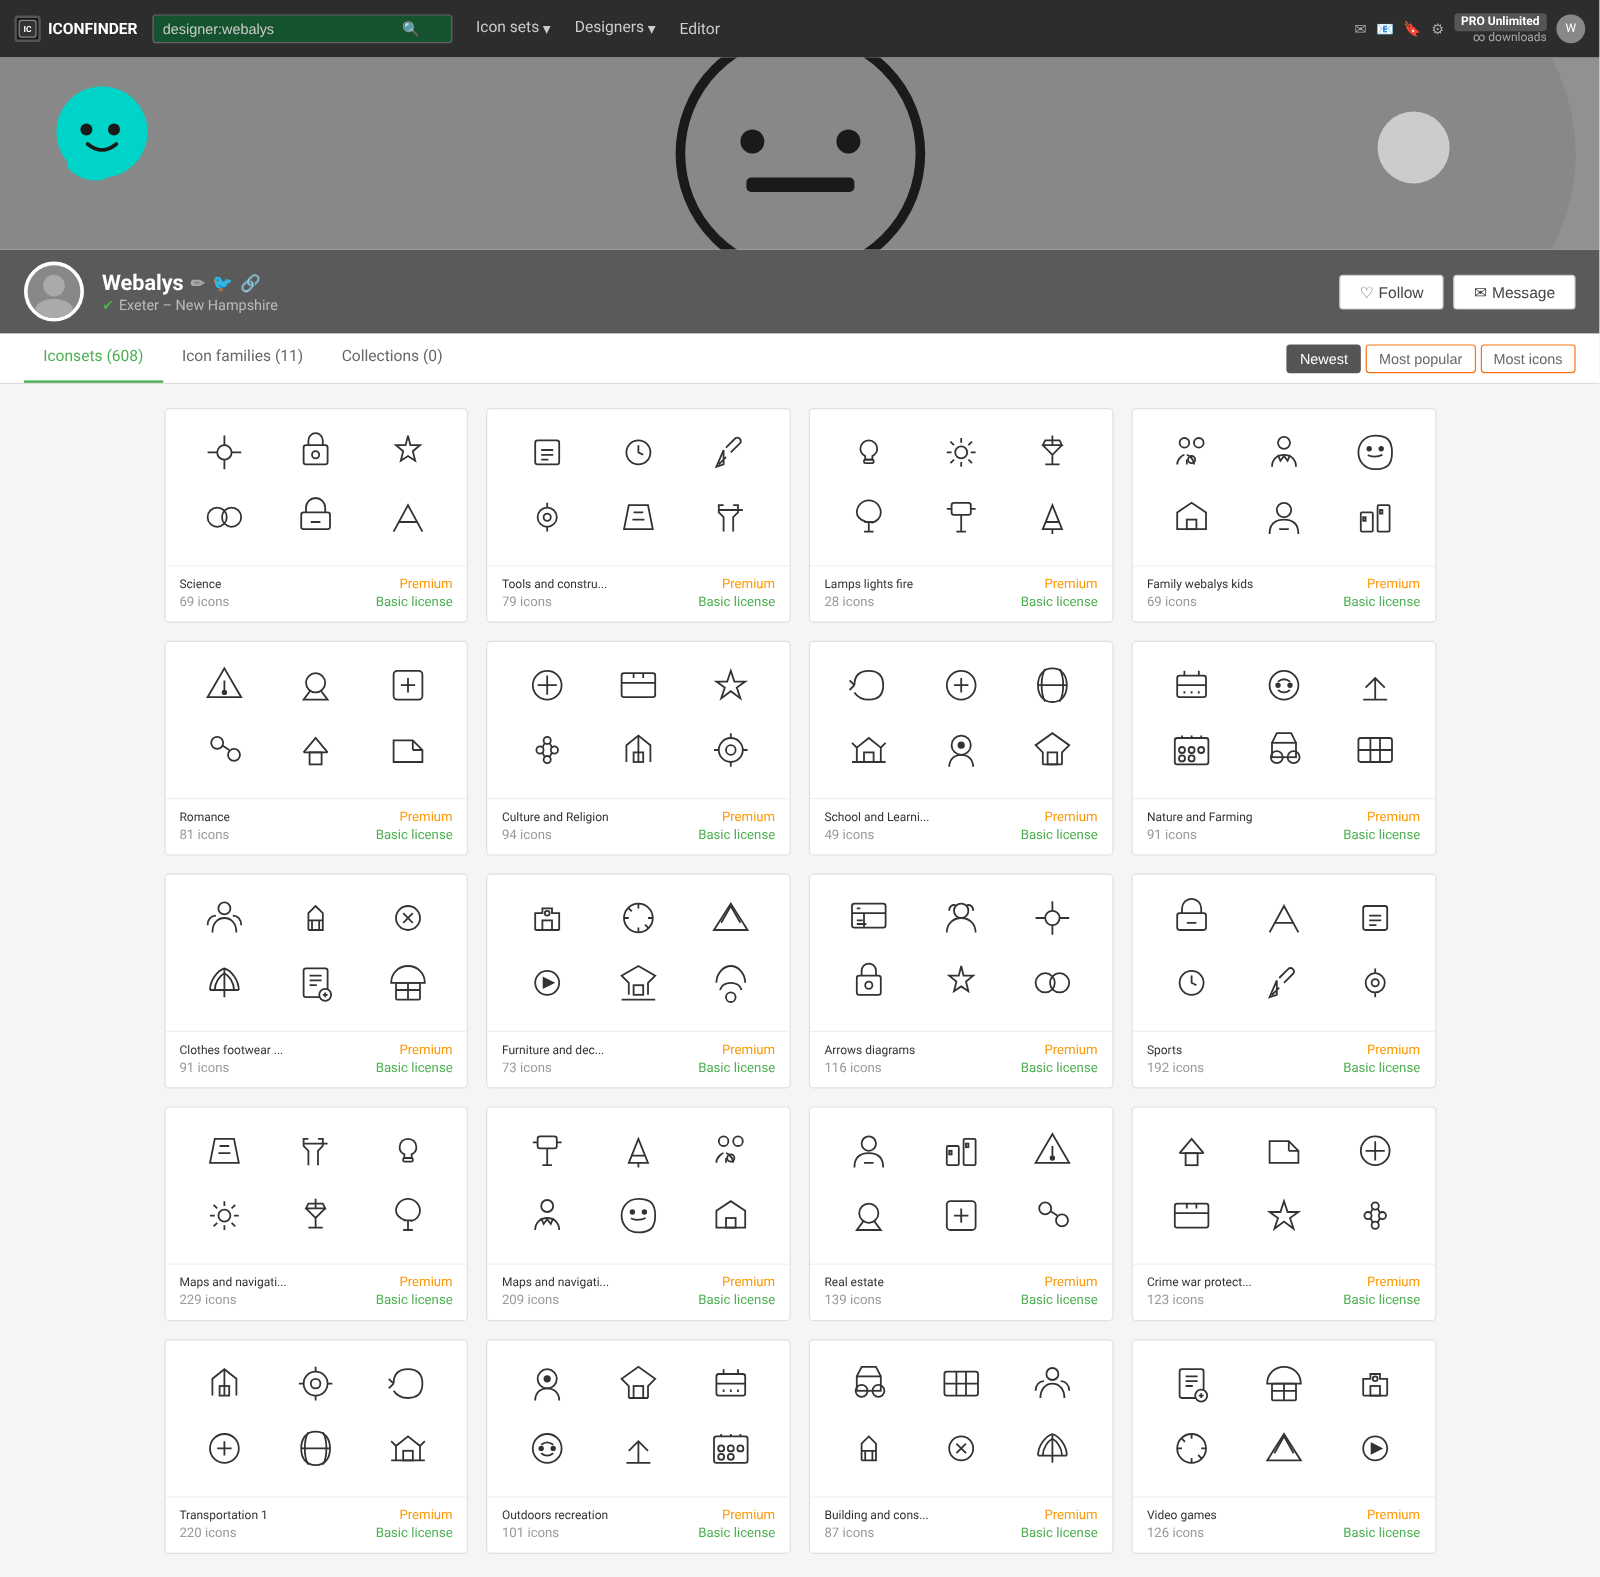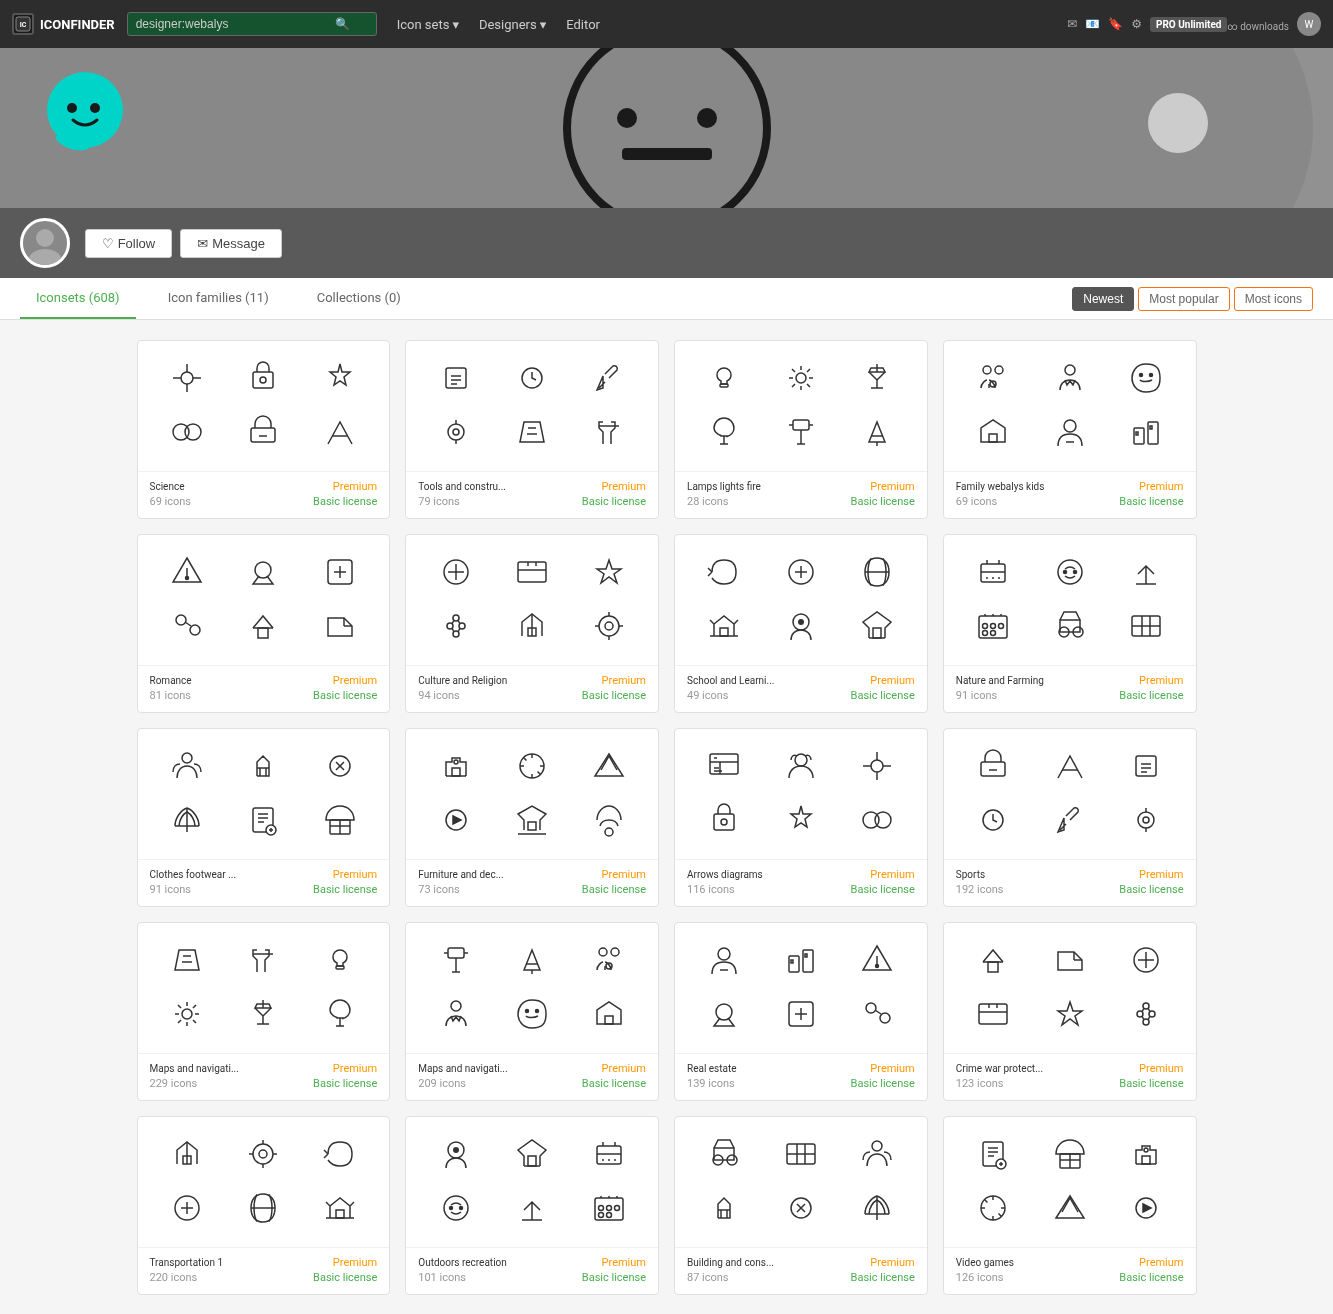--- a/index.html
+++ b/index.html
@@ -27,21 +27,21 @@
     .profile-info { flex: 1; }
     .profile-name { color: white; font-size: 18px; font-weight: bold; display: flex; align-items: center; gap: 6px; }
     .profile-edit-icon { color: #aaa; cursor: pointer; font-size: 14px; }
     .verified-icon { color: #4CAF50; font-size: 12px; }
     .profile-location { color: #bbb; font-size: 12px; display: flex; align-items: center; gap: 4px; }
     .profile-actions { display: flex; gap: 8px; }
     .btn-follow { background: white; color: #444; border: 1px solid #ccc; padding: 6px 16px; border-radius: 3px; font-size: 13px; cursor: pointer; display: flex; align-items: center; gap: 4px; }
     .btn-message { background: white; color: #444; border: 1px solid #ccc; padding: 6px 16px; border-radius: 3px; font-size: 13px; cursor: pointer; display: flex; align-items: center; gap: 4px; }
 
     
-    .tabs-bar { background: white; border-bottom: 1px solid #ddd; padding: 0 20px; display: flex; align-items: center; gap: 16px; }
+    .tabs-bar { background: white; border-bottom: 1px solid #ddd; padding: 0 20px; display: flex; align-items: center; gap: 0; }
     .tab { padding: 12px 16px; font-size: 13px; color: #666; cursor: pointer; border-bottom: 2px solid transparent; }
     .tab.active { color: #4CAF50; border-bottom: 2px solid #4CAF50; }
     .tab-sort { margin-left: auto; display: flex; gap: 4px; align-items: center; }
     .sort-btn { padding: 4px 10px; border-radius: 3px; font-size: 12px; cursor: pointer; border: 1px solid #f97316; background: white; color: #666; }
     .sort-btn.active { background: #555; color: white; border-color: #555; }
 
     
     .grid-container { padding: 20px; display: grid; grid-template-columns: repeat(4, 1fr); gap: 15px; max-width: 1100px; margin: 0 auto; }
     .icon-card { background: white; border: 1px solid #e0e0e0; border-radius: 4px; overflow: hidden; cursor: pointer; }
     .icon-preview { padding: 15px; display: grid; grid-template-columns: repeat(3, 1fr); gap: 8px; min-height: 130px; align-items: center; justify-items: center; }
@@ -82,21 +82,21 @@
     </div>
     <div class="nav-item">
       <span>Editor</span>
     </div>
   </div>
   <div class="header-right">
     <span style="color:#aaa;">✉</span>
     <span style="color:#aaa;">📧</span>
     <span style="color:#aaa;">🔖</span>
     <span style="color:#aaa;">⚙</span>
-    <div style="display:flex;flex-direction:row;align-items:flex-end;">
+    <div style="display:flex;flex-direction:column;align-items:flex-end;">
       <span class="pro-badge">PRO Unlimited</span>
       <span style="font-size:10px;color:#aaa;">∞ downloads</span>
     </div>
     <div class="avatar">W</div>
   </div>
 </div>
 
 <div class="banner">
 
   <div style="position:absolute;top:20px;left:40px;">
@@ -130,20 +130,32 @@
     </svg>
   </div>
 </div>
 
 <div class="profile-bar">
   <div class="profile-avatar">
     <svg width="44" height="44" viewBox="0 0 44 44">
       <circle cx="22" cy="17" r="9" fill="#aaa"></circle>
       <ellipse cx="22" cy="38" rx="16" ry="10" fill="#aaa"></ellipse>
     </svg>
+  </div>
+  <div class="profile-info">
+    <div class="profile-name">
+      <span>Webalys</span>
+      <span class="profile-edit-icon">✏</span>
+      <span class="profile-edit-icon">🐦</span>
+      <span class="profile-edit-icon">🔗</span>
+    </div>
+    <div class="profile-location">
+      <span class="verified-icon">✔</span>
+      <span>Exeter – New Hampshire</span>
+    </div>
   </div>
   <div class="profile-actions">
     <button class="btn-follow">
       <span>♡</span>
       <span>Follow</span>
     </button>
     <button class="btn-message">
       <span>✉</span>
       <span>Message</span>
     </button>

